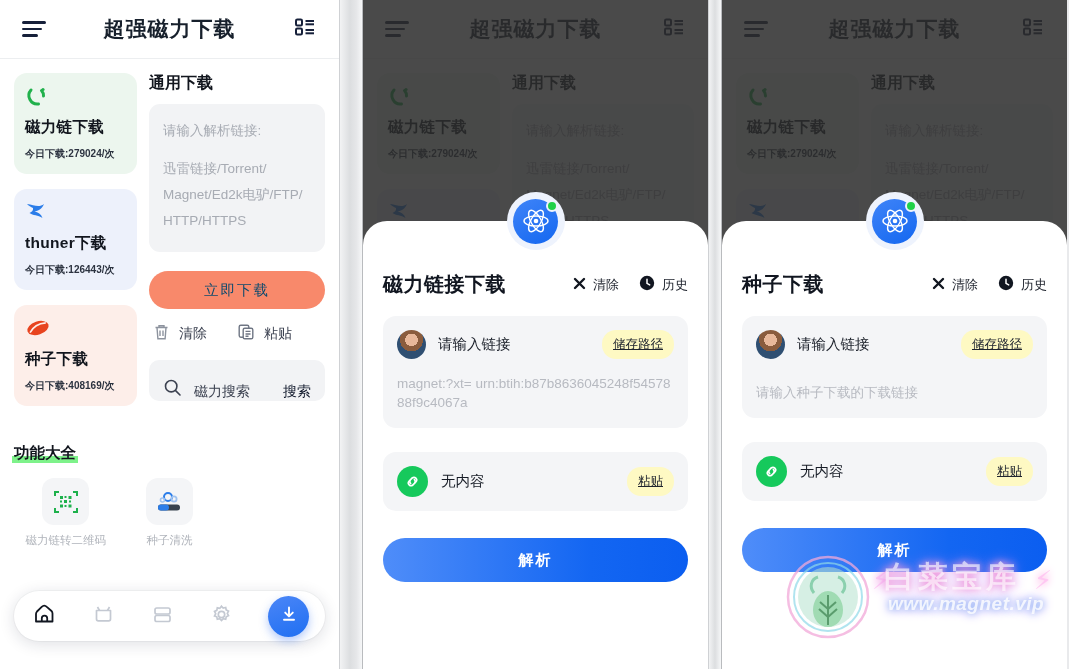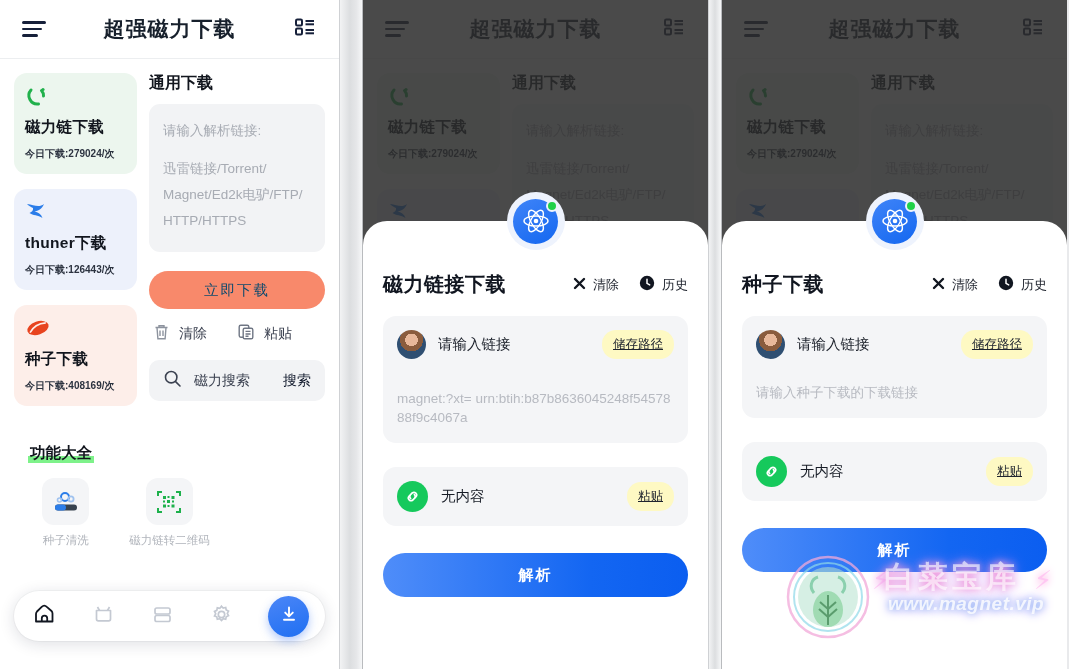--- a/index.html
+++ b/index.html
@@ -78,26 +78,26 @@
     margin-top: 19px;
     height: 38px; border-radius: 20px;
     background: #f8896b;
     display:flex; align-items:center; justify-content:center;
     color: #0c4a6e; font-size: 14.5px; letter-spacing: 2px;
   }
   .act-row { display:flex; margin-top: 14px; padding: 0 4px; }
   .act { flex:1; display:flex; align-items:center; gap: 9px; color:#3b4150; font-size:14px;}
   .search-box {
     margin-top: 16px; height: 41px; border-radius: 10px;
-    background: #f2f3f5; display:flex; align-items:center; padding: 0 14px; gap: 12px;
+    background: #f2f3f5; display:flex; align-items:flex-end; padding: 0 14px; gap: 12px;
   }
   .search-box .ph { flex:1; color:#3b4150; font-size: 14px;}
   .search-box .go { color:#0f172a; font-size: 14px;}
 
-  .fn-head { padding: 22px 16px 0 28px; }
+  .fn-head { padding: 22px 16px 0 12px; }
   .fn-title {
     display:inline-block; font-size:15.5px; font-weight:bold; color:#12161e;
     background: linear-gradient(transparent 64%, #7ef28a 64%, #7ef28a 94%, transparent 94%);
     padding: 0 2px;
   }
   .fn-grid { display:grid; grid-template-columns: repeat(3,1fr); padding: 14px 14px 0 14px; row-gap: 16px;}
   .fn-item { display:flex; flex-direction:column; align-items:center; gap:8px; }
   .fn-ic {
     width: 47px; height: 47px; border-radius: 12px; background:#f4f5f7;
     display:flex; align-items:center; justify-content:center;
@@ -158,21 +158,21 @@
   .avatar {
     width: 29px;height:29px;border-radius:50%;
     background: radial-gradient(circle at 50% 34%, #e8b89a 0 26%, #8a5c3d 26% 48%, #2f4f72 48%);
     flex:none; overflow:hidden;
   }
   .card-ph { font-size:14.5px; color:#171c26; flex:1;}
   .chip {
     background:#fef9c3; color:#20252f; font-size:12.5px;
     padding: 6px 11px; border-radius: 14px; text-decoration: underline;
   }
-  .card-body { margin-top: 30px; font-size:13.5px; line-height:19px; color:#b7bac1; word-break: break-all; }
+  .card-body { margin-top: 15px; font-size:13.5px; line-height:19px; color:#b7bac1; word-break: break-all; }
   .card-body.one { margin-top: 24px; }
   .paste-card {
     margin: 24px 20px 0 20px;
     background:#f4f5f7; border-radius: 13px;
     padding: 14px; display:flex; align-items:center; gap: 13px;
   }
   .link-ic {
     width: 31px;height:31px;border-radius:50%;background:#16c95c;
     display:flex;align-items:center;justify-content:center; flex:none;
   }
@@ -310,51 +310,51 @@
             <span class="go">搜索</span>
           </div>
         </div>
       </div>
 
       <div class="fn-head">
         <span class="fn-title">功能大全</span>
       </div>
 
       <div class="fn-grid">
-        <div class="fn-item">
-          <div class="fn-ic">
-            <svg width="30" height="28" viewBox="0 0 30 28">
-              <circle cx="14" cy="9" r="4" fill="none" stroke="#2b7de9" stroke-width="2"></circle>
-              <circle cx="20" cy="11" r="2.6" fill="none" stroke="#9fc2ef" stroke-width="1.8"></circle>
-              <circle cx="8.5" cy="12" r="2" fill="none" stroke="#9fc2ef" stroke-width="1.6"></circle>
-              <rect x="4" y="16.5" width="22" height="6" rx="3" fill="#37424f"></rect>
-              <rect x="4" y="16.5" width="11" height="6" rx="3" fill="#2b7de9"></rect>
-            </svg>
-          </div>
-          <div class="fn-label">种子清洗</div>
-        </div>
         <div class="fn-item">
           <div class="fn-ic">
             <svg width="30" height="30" viewBox="0 0 30 30" stroke="#1eb14c" fill="none" stroke-width="2">
               <path d="M4 9V5h4M26 9V5h-4M4 21v4h4M26 21v4h-4"></path>
               <g fill="#1eb14c" stroke="none">
                 <rect x="9" y="9" width="3" height="3"></rect>
                   <rect x="13.5" y="9" width="2" height="2"></rect>
                 <rect x="17.5" y="9" width="3" height="3"></rect>
                   <rect x="9" y="13.5" width="2" height="2"></rect>
                 <rect x="13" y="13" width="3" height="3"></rect>
                   <rect x="18" y="13.5" width="2" height="2"></rect>
                 <rect x="9" y="17.5" width="3" height="3"></rect>
                   <rect x="13.5" y="18" width="2" height="2"></rect>
                 <rect x="17.5" y="17.5" width="3" height="3"></rect>
               </g>
             </svg>
           </div>
           <div class="fn-label">磁力链转二维码</div>
         </div>
+        <div class="fn-item">
+          <div class="fn-ic">
+            <svg width="30" height="28" viewBox="0 0 30 28">
+              <circle cx="14" cy="9" r="4" fill="none" stroke="#2b7de9" stroke-width="2"></circle>
+              <circle cx="20" cy="11" r="2.6" fill="none" stroke="#9fc2ef" stroke-width="1.8"></circle>
+              <circle cx="8.5" cy="12" r="2" fill="none" stroke="#9fc2ef" stroke-width="1.6"></circle>
+              <rect x="4" y="16.5" width="22" height="6" rx="3" fill="#37424f"></rect>
+              <rect x="4" y="16.5" width="11" height="6" rx="3" fill="#2b7de9"></rect>
+            </svg>
+          </div>
+          <div class="fn-label">种子清洗</div>
+        </div>
       </div>
     </div>
 
     <div class="tabbar">
       <div class="t">
         <span>
           <svg width="25" height="25" viewBox="0 0 25 25" fill="none" stroke="#111620" stroke-width="1.8" stroke-linejoin="round">
             <path d="M4 19.5V12c0-1 .4-1.8 1-2.5l4.7-4.6c1.5-1.5 3.6-1.5 5.1 0L19.5 9c.7.7 1 1.6 1 2.6v7.9z"></path>
             <path d="M9.8 19.5v-3.2a2.7 2.7 0 015.4 0v3.2"></path>
           </svg>

